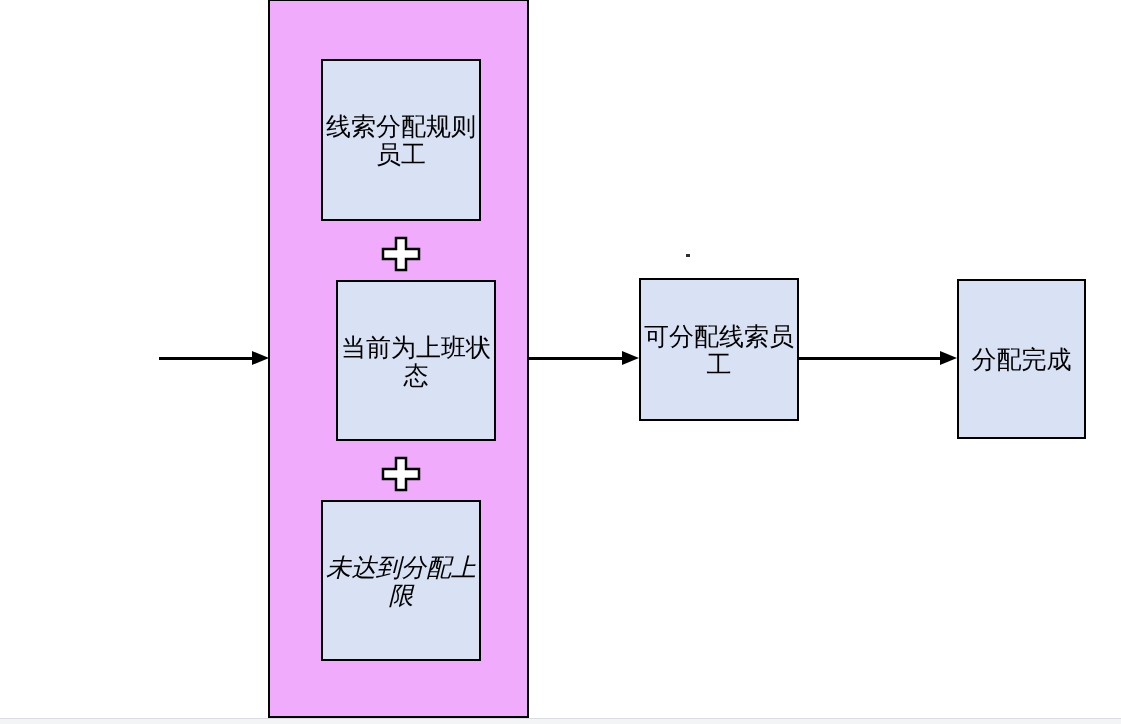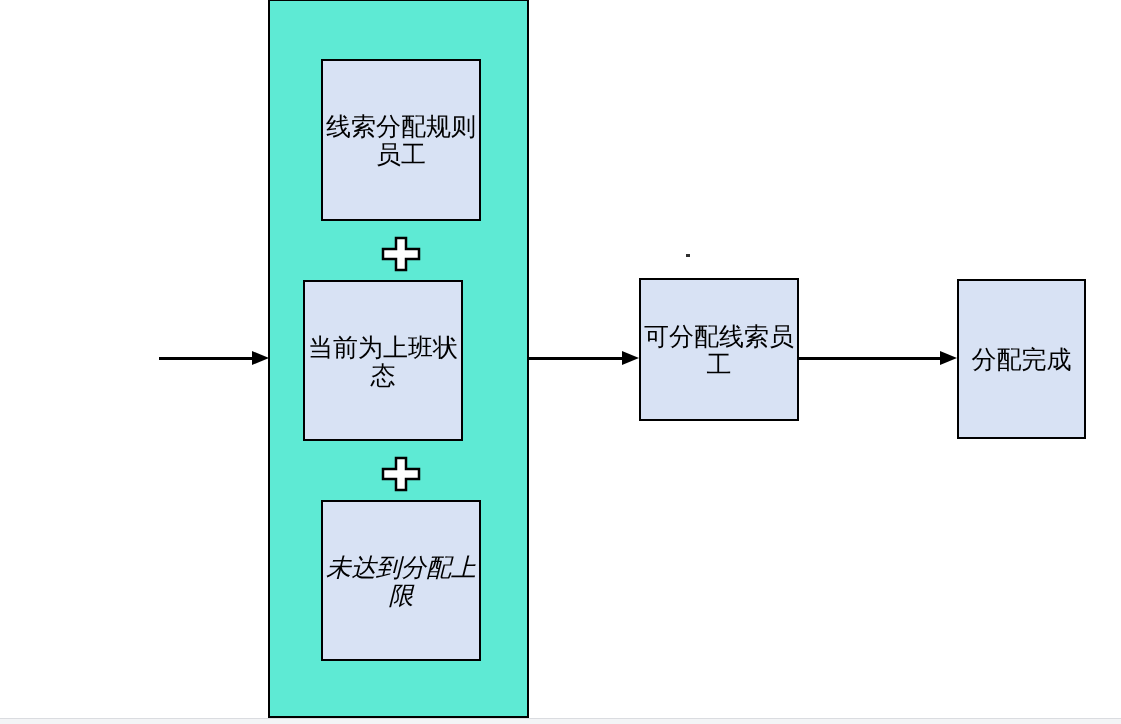--- a/index.html
+++ b/index.html
@@ -39,24 +39,24 @@
     width: 161px; height: 158px;
   }
 
   
   .group-container {
     position: absolute;
     left: 268px; top: -1px;
     width: 261px; height: 719px;
     box-sizing: border-box;
     border: 2px solid #000000;
-    background: #5eead4;
+    background: #f0abfc;
   }
   .node-criteria-1 { left: 51px; top: 58px;  width: 160px; height: 162px; }
-  .node-criteria-2 { left: 33px; top: 279px; width: 160px; height: 161px; }
+  .node-criteria-2 { left: 66px; top: 279px; width: 160px; height: 161px; }
   .node-criteria-3 { left: 51px; top: 499px; width: 160px; height: 161px; font-style: italic; }
 
   .plus-icon {
     position: absolute;
     left: 111px;
     width: 40px; height: 36px;
   }
   .plus-1 { top: 235px; }
   .plus-2 { top: 455px; }
 

